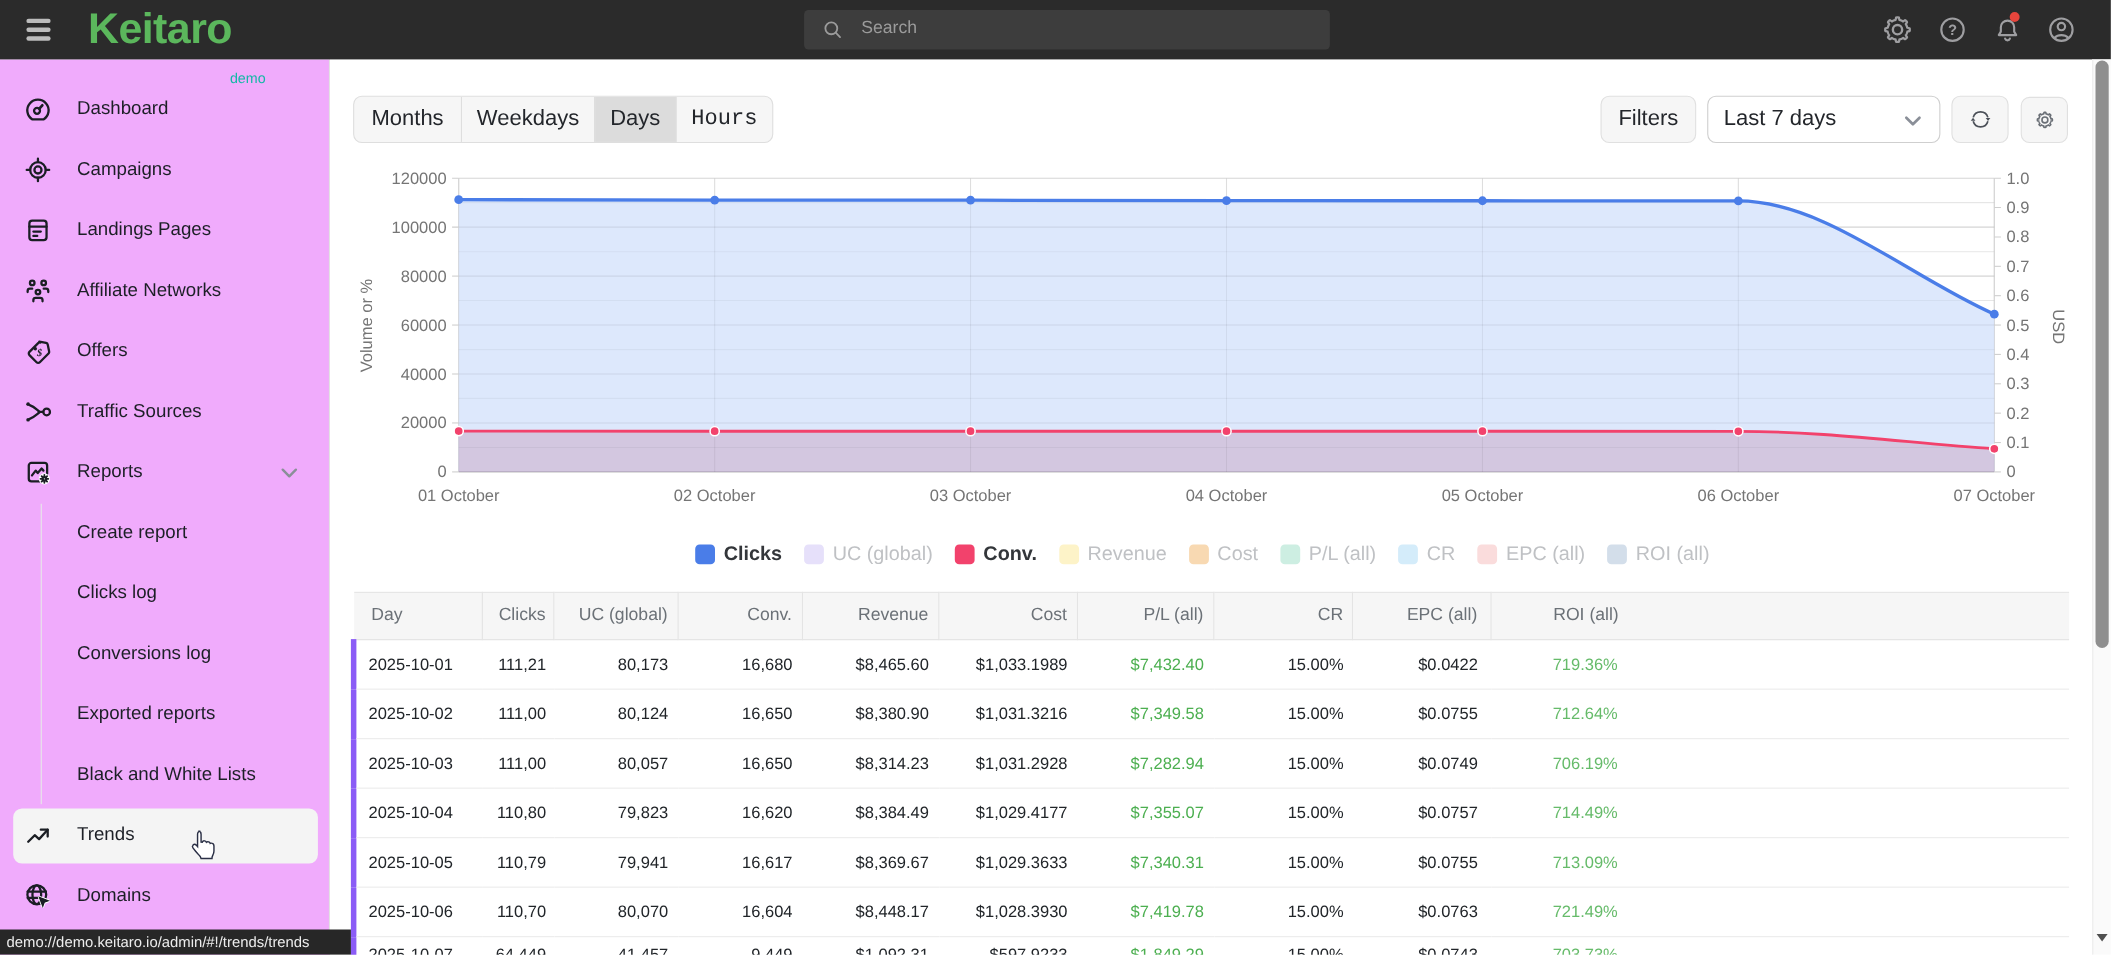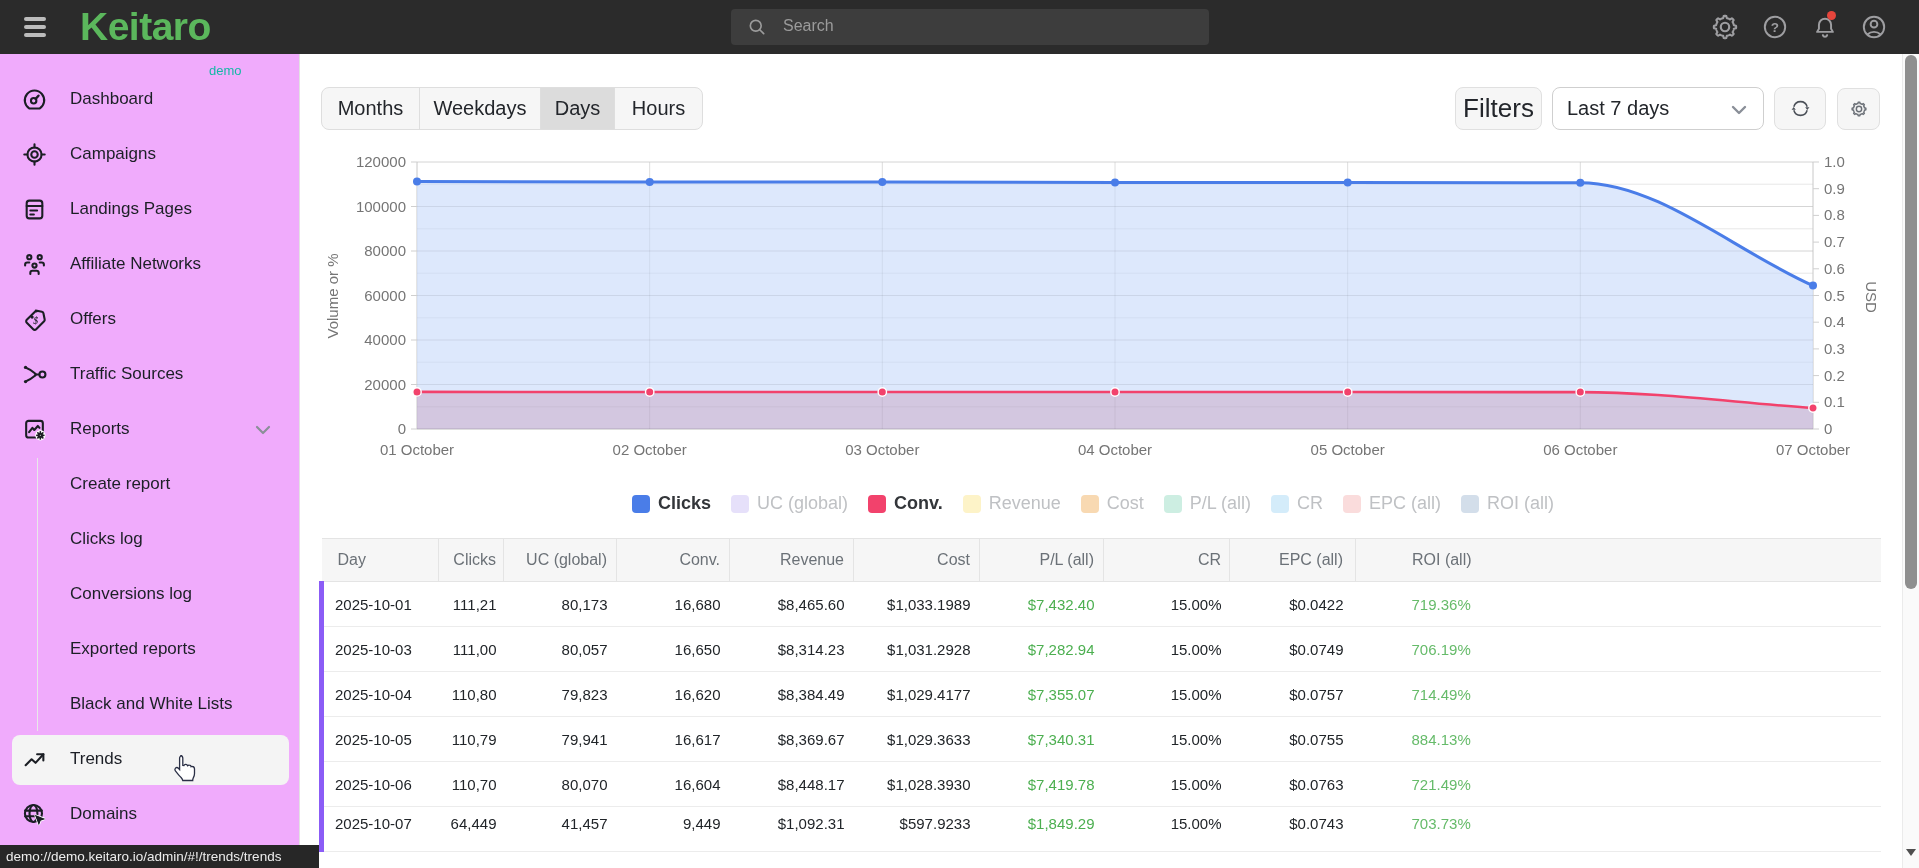--- a/index.html
+++ b/index.html
@@ -18,23 +18,23 @@
 .nav { position:absolute; left:0; width:300px; height:54px; }
 .nico { position:absolute; left:22px; top:14px; }
 .nlbl { position:absolute; left:70px; top:16px; font-size:17px; color:#1c1f26; }
 .guide { position:absolute; left:37px; top:404px; width:1px; height:273px; background:#e8e8e8; }
 .trow { position:absolute; left:12px; top:681px; width:277px; height:50px; background:#f4f4f4; border-radius:8px; }
 
 .urlbar { position:absolute; left:0; top:845px; width:319px; height:23px; background:#272727; color:#ededed; font-size:13.5px; line-height:23px; padding-left:6px; z-index:50; }
 
 .tabs { position:absolute; left:321px; top:87px; height:43px; display:flex; background:#f6f6f6; border:1px solid #dedede; border-radius:8px; overflow:hidden; z-index:10; }
 .tab { height:100%; display:flex; align-items:center; justify-content:center; font-size:20px; color:#23262b; border-right:1px solid #dedede; }
-.tab:last-child { border-right:none; }
+.tab:last-child { border-right:none;font-family:Liberation Mono, monospace; }
 .tab.sel { background:#dcdcdc; }
-.btn { position:absolute; top:87px; height:43px; background:#f6f6f6; border:1px solid #e0e0e0; border-radius:8px; display:flex; align-items:center; justify-content:center; font-size:26px; color:#23262b; }
+.btn { position:absolute; top:87px; height:43px; background:#f6f6f6; border:1px solid #e0e0e0; border-radius:8px; display:flex; align-items:center; justify-content:center; font-size:20px; color:#23262b; }
 .select { position:absolute; left:1552px; top:87px; width:212px; height:43px; background:#fff; border:1px solid #cfcfcf; border-radius:8px; font-size:20px; color:#23262b; line-height:41px; padding-left:14px; }
 .select svg { position:absolute; right:14px; top:13px; }
 
 .chart { position:absolute; left:300px; top:140px; }
 .legend { position:absolute; left:303px; top:493px; width:1580px; display:flex; justify-content:center; gap:20px; align-items:center; }
 .li { display:flex; align-items:center; gap:8px; }
 .sq { width:18px; height:18px; border-radius:4px; display:inline-block; }
 .lt { font-size:18px; }
 .lt.on { color:#33363a; font-weight:bold; }
 .lt.off { color:#bfc1c4; }
@@ -402,20 +402,32 @@
         <td class="c2">80,173</td>
         <td class="c3">16,680</td>
         <td class="c4">$8,465.60</td>
         <td class="c5">$1,033.1989</td>
         <td class="c6">$7,432.40</td>
         <td class="c7">15.00%</td>
         <td class="c8">$0.0422</td>
         <td class="c9">719.36%</td>
       </tr>
       <tr>
+        <td class="c0">2025-10-02</td>
+        <td class="c1">111,00</td>
+        <td class="c2">80,124</td>
+        <td class="c3">16,650</td>
+        <td class="c4">$8,380.90</td>
+        <td class="c5">$1,031.3216</td>
+        <td class="c6">$7,349.58</td>
+        <td class="c7">15.00%</td>
+        <td class="c8">$0.0755</td>
+        <td class="c9">712.64%</td>
+      </tr>
+      <tr>
         <td class="c0">2025-10-03</td>
         <td class="c1">111,00</td>
         <td class="c2">80,057</td>
         <td class="c3">16,650</td>
         <td class="c4">$8,314.23</td>
         <td class="c5">$1,031.2928</td>
         <td class="c6">$7,282.94</td>
         <td class="c7">15.00%</td>
         <td class="c8">$0.0749</td>
         <td class="c9">706.19%</td>
@@ -435,21 +447,21 @@
       <tr>
         <td class="c0">2025-10-05</td>
         <td class="c1">110,79</td>
         <td class="c2">79,941</td>
         <td class="c3">16,617</td>
         <td class="c4">$8,369.67</td>
         <td class="c5">$1,029.3633</td>
         <td class="c6">$7,340.31</td>
         <td class="c7">15.00%</td>
         <td class="c8">$0.0755</td>
-        <td class="c9">884.13%</td>
+        <td class="c9">713.09%</td>
       </tr>
       <tr>
         <td class="c0">2025-10-06</td>
         <td class="c1">110,70</td>
         <td class="c2">80,070</td>
         <td class="c3">16,604</td>
         <td class="c4">$8,448.17</td>
         <td class="c5">$1,028.3930</td>
         <td class="c6">$7,419.78</td>
         <td class="c7">15.00%</td>

